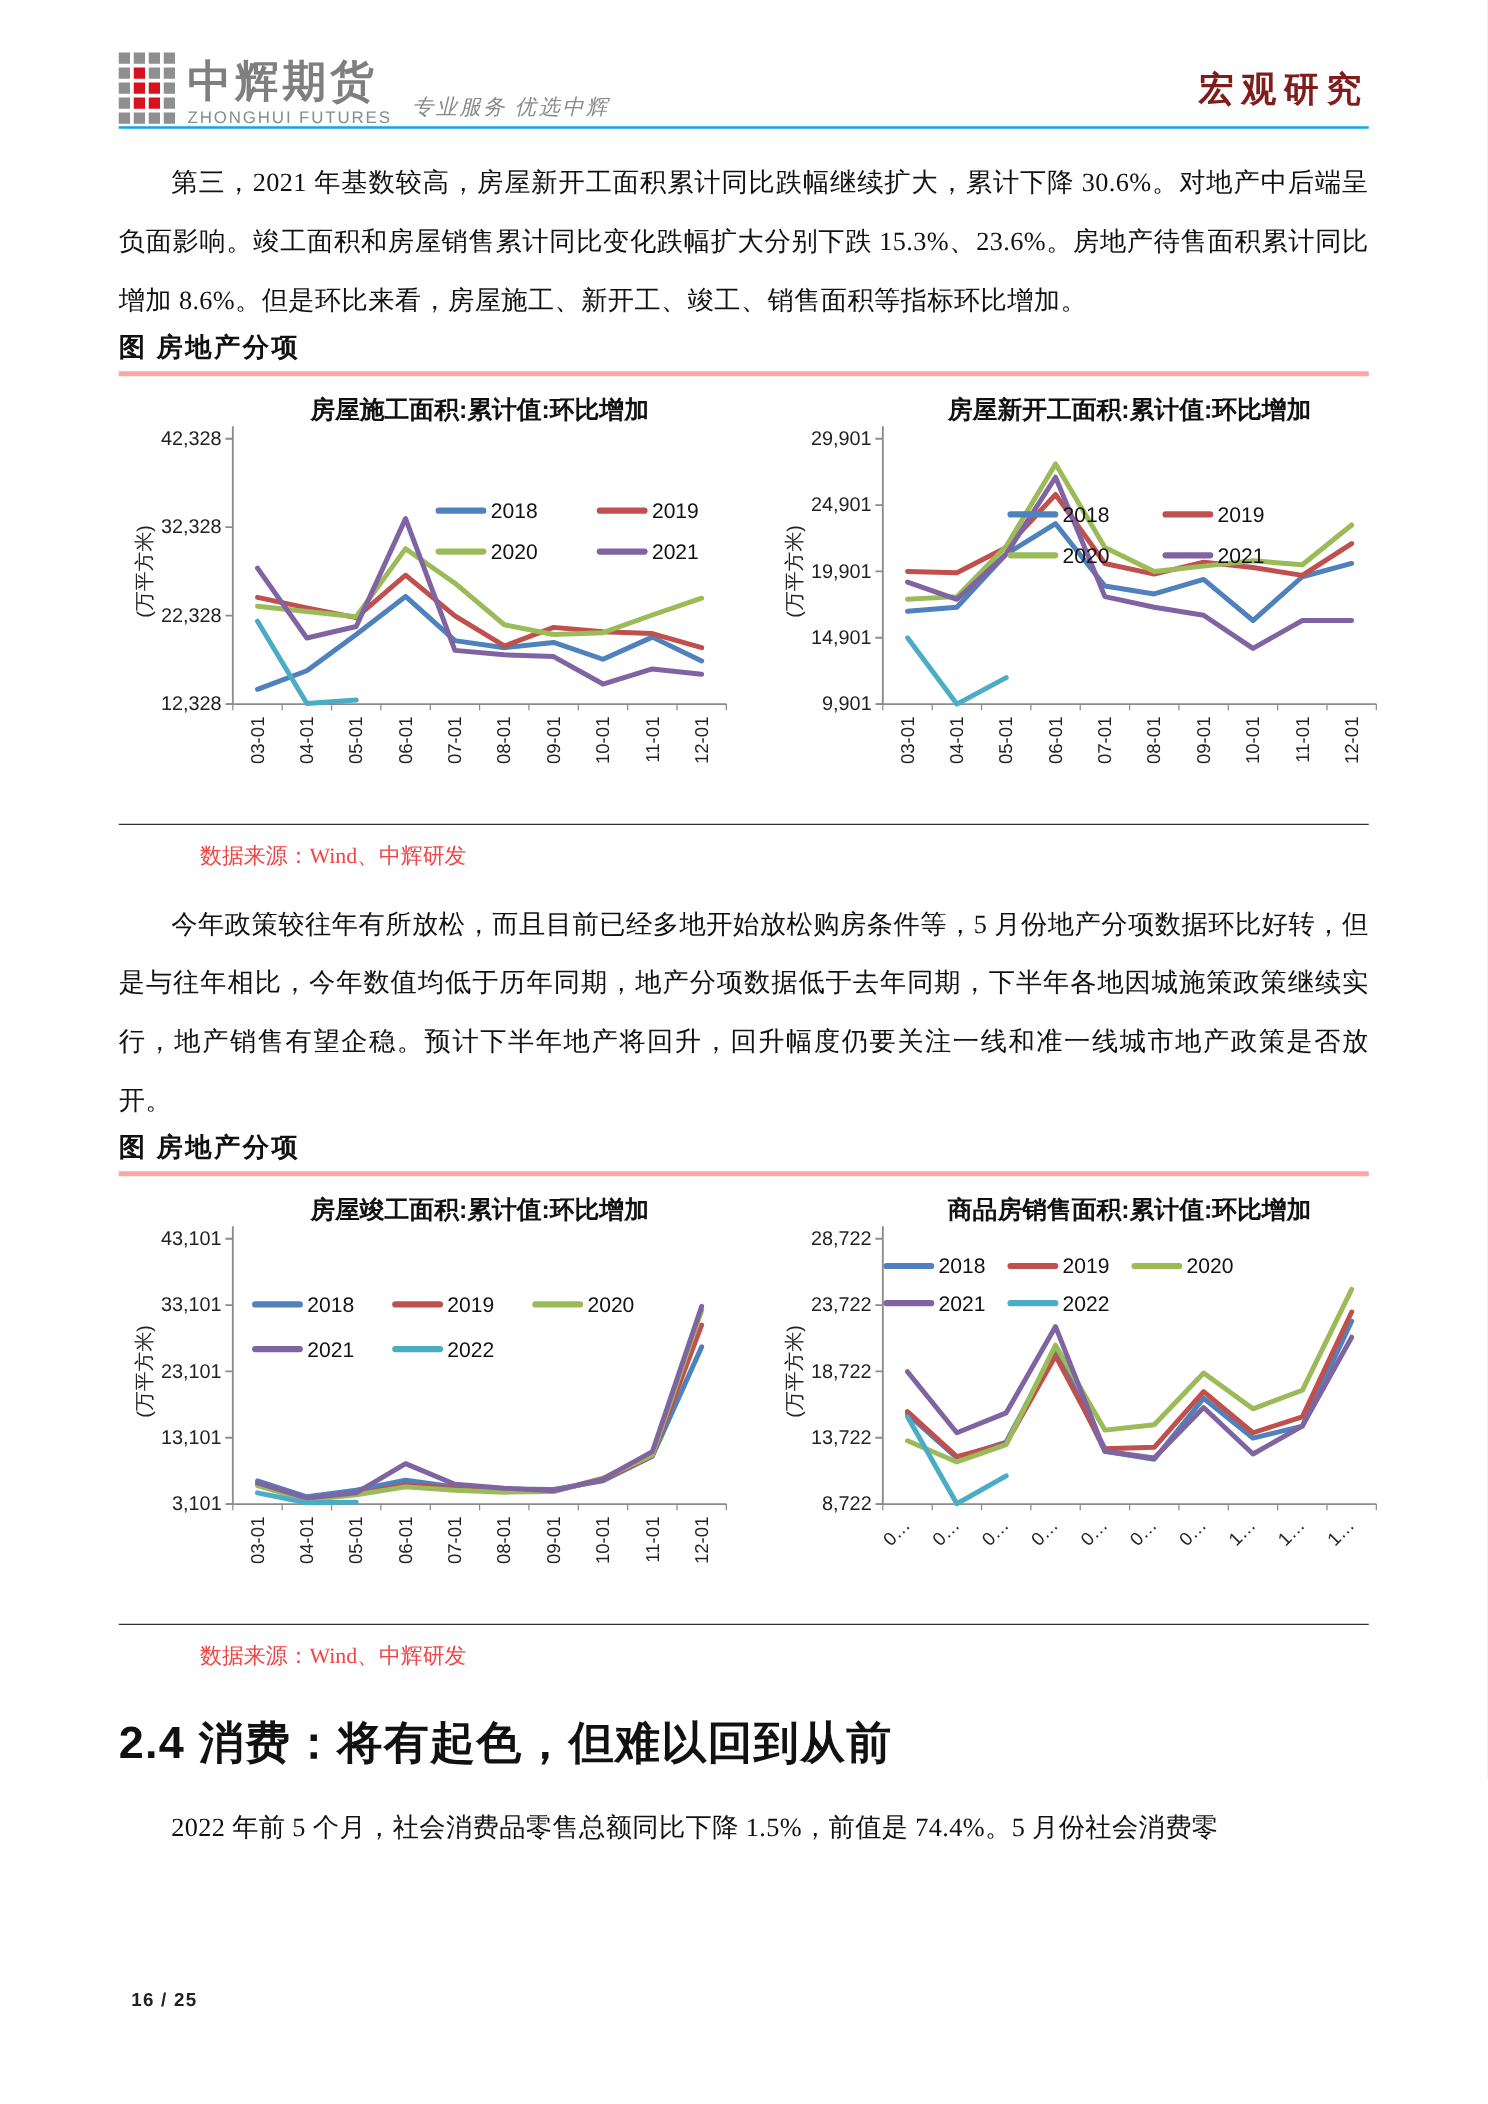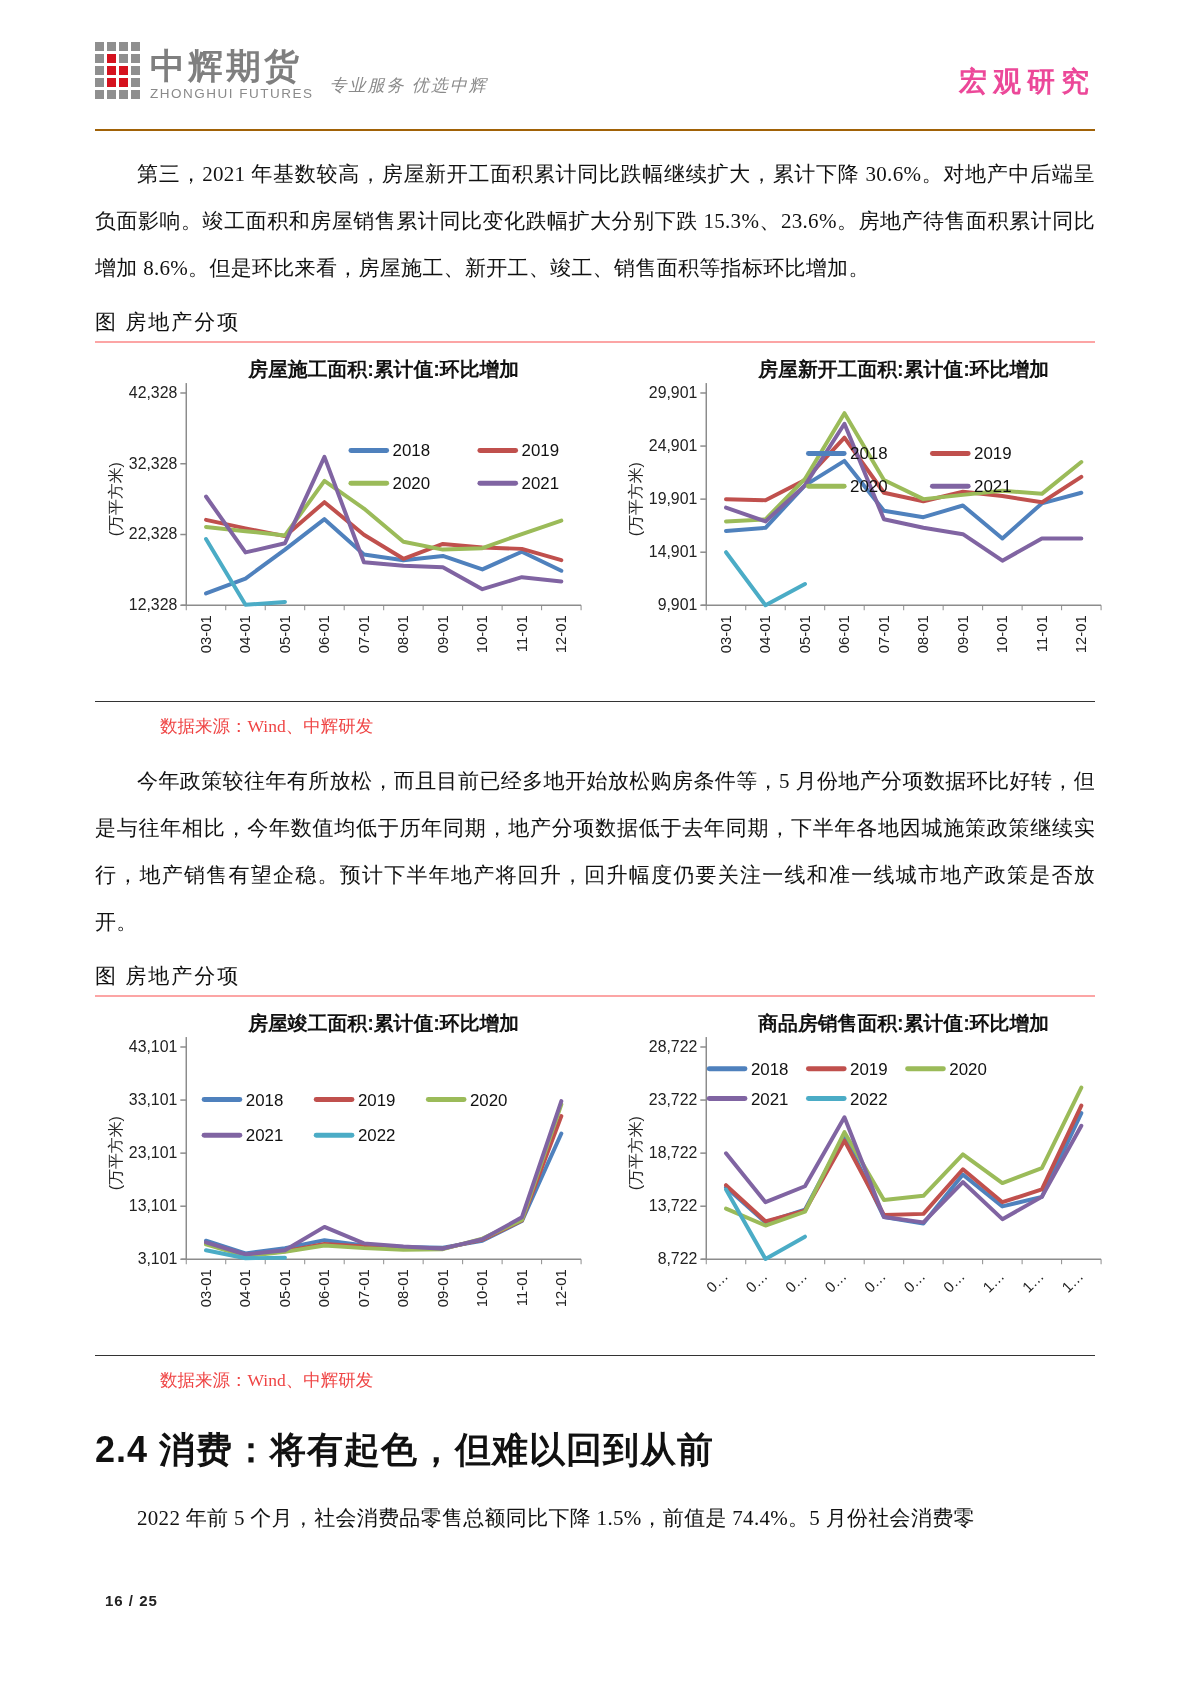--- a/index.html
+++ b/index.html
@@ -1,37 +1,37 @@
 <!DOCTYPE html>
 <html><head>
 <meta charset="utf-8">
 <style>
   html,body{margin:0;padding:0;background:#e8e8e8;}
   .page{position:relative;width:1190px;height:1683px;background:#ffffff;margin:0 auto;
         font-family:"Liberation Serif","DejaVu Serif",serif;color:#111;overflow:hidden;}
   .content{position:absolute;left:95px;top:0;width:1000px;}
   
   .hdr{display:flex;align-items:flex-end;justify-content:space-between;
-       padding-top:42px;border-bottom:2px solid #a16207;padding-bottom:28px;}
+       padding-top:42px;border-bottom:2px solid #0ea5e9;padding-bottom:0;}
   .logo{display:flex;align-items:flex-end;gap:10px;}
   .logo-grid{display:grid;grid-template-columns:repeat(4,9px);grid-auto-rows:9px;gap:3px;margin-bottom:2px;}
   .logo-grid i{background:#8f8f8f;display:block;}
   .logo-grid i.r{background:#d5121e;}
   .logo-cn{font-size:35px;font-weight:bold;color:#7f7f7f;letter-spacing:3px;line-height:1;
            font-family:"Liberation Sans","DejaVu Sans",sans-serif;}
   .logo-en{font-size:13.5px;color:#8a8a8a;letter-spacing:1.5px;margin-top:3px;
            font-family:"Liberation Sans","DejaVu Sans",sans-serif;}
   .tagline{font-size:17px;color:#8a8a8a;font-style:italic;margin-left:6px;margin-bottom:4px;letter-spacing:2px;text-align:center;}
-  .doc-type{font-size:28px;font-weight:bold;color:#ec4899;letter-spacing:6px;margin-bottom:0;}
+  .doc-type{font-size:28px;font-weight:bold;color:#7f1d1d;letter-spacing:6px;margin-bottom:10px;}
   
   .body-text{font-size:21px;line-height:47px;text-align:justify;text-indent:2em;
              margin:20px 0 0 0;letter-spacing:0.3px;}
   
-  .fig-caption{font-size:21px;font-weight:normal;letter-spacing:2px;margin-top:16px;
-               padding-bottom:5px;border-bottom:2px solid #fca5a5;}
+  .fig-caption{font-size:21px;font-weight:bold;letter-spacing:2px;
+               padding-bottom:5px;border-bottom:4px solid #fca5a5;}
   .chart-row{display:flex;gap:24px;margin-top:8px;}
   .chart-row svg{flex:0 0 auto;}
   svg text{font-family:"Liberation Sans","DejaVu Sans",sans-serif;}
   
   .source-line{border-top:1.5px solid #333;margin-top:20px;padding:12px 0 0 65px;
                font-size:17.5px;color:#ef4444;}
   .section-heading{font-family:"Liberation Sans","DejaVu Sans",sans-serif;
                    font-size:36px;font-weight:bold;margin:34px 0 6px 0;letter-spacing:1px;}
   .footer{position:absolute;left:105px;top:1592px;font-size:15px;font-weight:bold;
           font-family:"Liberation Sans","DejaVu Sans",sans-serif;color:#222;letter-spacing:1px;}

